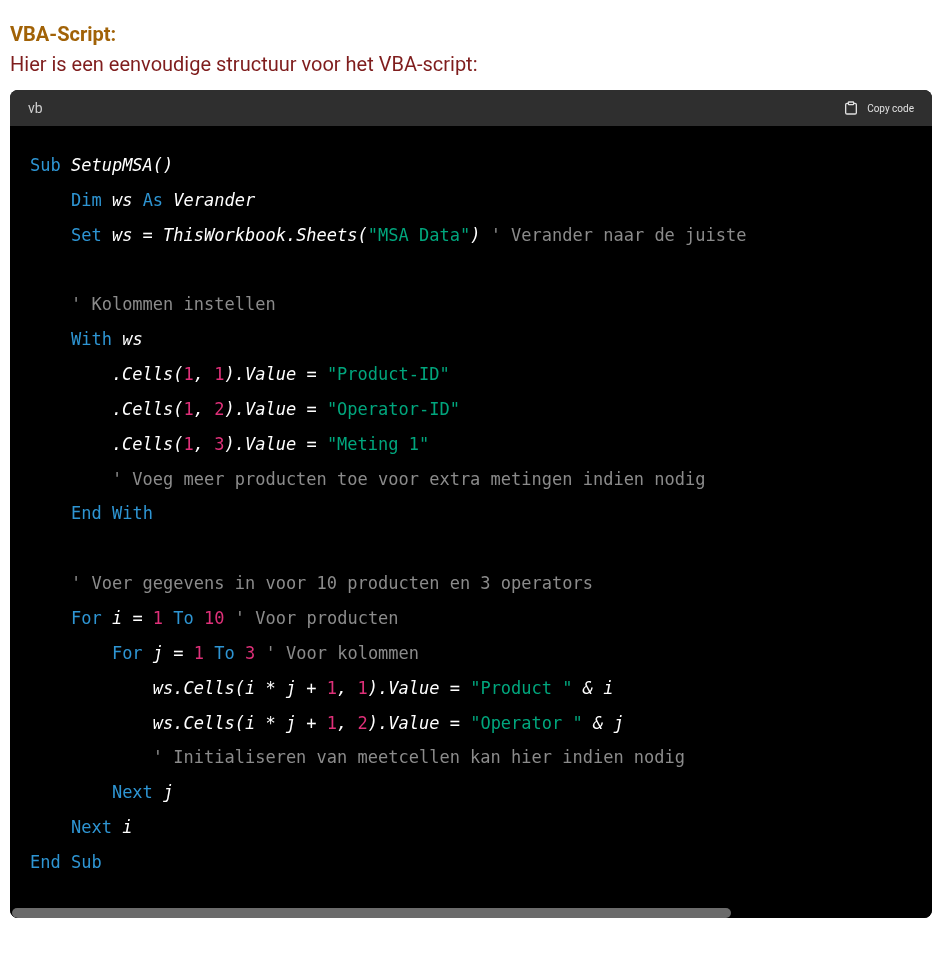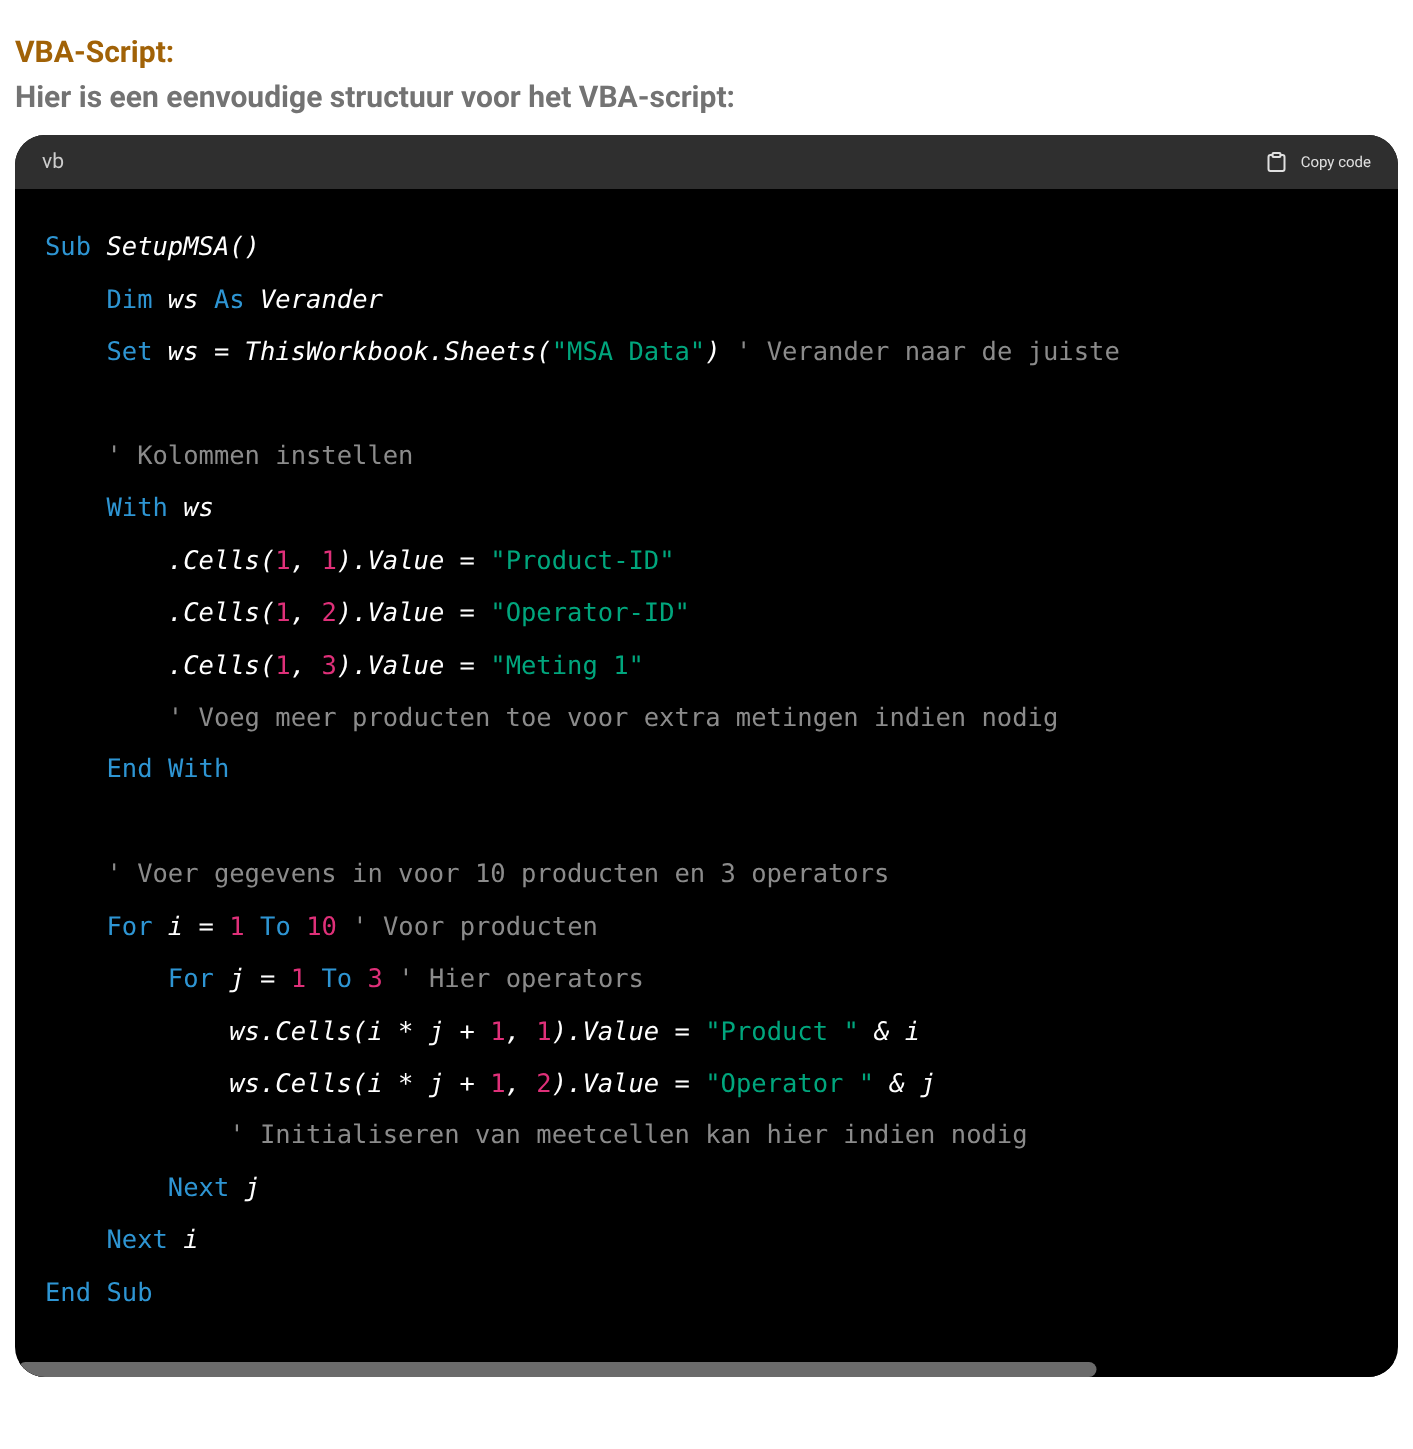--- a/index.html
+++ b/index.html
@@ -11,27 +11,27 @@
     width: 922px;
   }
   .heading {
     font-size: 20px;
     font-weight: 700;
     margin: 12px 0 6px 0;
     color: #a16207;
   }
   .subheading {
     font-size: 20px;
-    color: #737373;
+    color: #7f1d1d;
     margin: 0 0 14px 0;
-    font-weight: 700;
+    font-weight: 400;
   }
   .code-block {
     background: #000000;
-    border-radius: 20px;
+    border-radius: 8px;
     overflow: hidden;
     position: relative;
   }
   .code-header {
     background: #2f2f2f;
     color: #cdcdcd;
     display: flex;
     justify-content: space-between;
     align-items: center;
     padding: 10px 18px;
@@ -108,21 +108,21 @@
 <span class="tok-plain">    </span><span class="tok-com">' Kolommen instellen</span>
 <span class="tok-plain">    </span><span class="tok-kw">With</span><span class="tok-plain"> ws</span>
 <span class="tok-plain">        .Cells(</span><span class="tok-num">1</span><span class="tok-plain">, </span><span class="tok-num">1</span><span class="tok-plain">).Value = </span><span class="tok-str">"Product-ID"</span>
 <span class="tok-plain">        .Cells(</span><span class="tok-num">1</span><span class="tok-plain">, </span><span class="tok-num">2</span><span class="tok-plain">).Value = </span><span class="tok-str">"Operator-ID"</span>
 <span class="tok-plain">        .Cells(</span><span class="tok-num">1</span><span class="tok-plain">, </span><span class="tok-num">3</span><span class="tok-plain">).Value = </span><span class="tok-str">"Meting 1"</span>
 <span class="tok-plain">        </span><span class="tok-com">' Voeg meer producten toe voor extra metingen indien nodig</span>
 <span class="tok-plain">    </span><span class="tok-kw">End</span><span class="tok-plain"> </span><span class="tok-kw">With</span>
 <span class="tok-plain">    </span>
 <span class="tok-plain">    </span><span class="tok-com">' Voer gegevens in voor 10 producten en 3 operators</span>
 <span class="tok-plain">    </span><span class="tok-kw">For</span><span class="tok-plain"> i = </span><span class="tok-num">1</span><span class="tok-plain"> </span><span class="tok-kw">To</span><span class="tok-plain"> </span><span class="tok-num">10</span><span class="tok-plain"> </span><span class="tok-com">' Voor producten</span>
-<span class="tok-plain">        </span><span class="tok-kw">For</span><span class="tok-plain"> j = </span><span class="tok-num">1</span><span class="tok-plain"> </span><span class="tok-kw">To</span><span class="tok-plain"> </span><span class="tok-num">3</span><span class="tok-plain"> </span><span class="tok-com">' Hier operators</span>
+<span class="tok-plain">        </span><span class="tok-kw">For</span><span class="tok-plain"> j = </span><span class="tok-num">1</span><span class="tok-plain"> </span><span class="tok-kw">To</span><span class="tok-plain"> </span><span class="tok-num">3</span><span class="tok-plain"> </span><span class="tok-com">' Voor kolommen</span>
 <span class="tok-plain">            ws.Cells(i * j + </span><span class="tok-num">1</span><span class="tok-plain">, </span><span class="tok-num">1</span><span class="tok-plain">).Value = </span><span class="tok-str">"Product "</span><span class="tok-plain"> &amp; i</span>
 <span class="tok-plain">            ws.Cells(i * j + </span><span class="tok-num">1</span><span class="tok-plain">, </span><span class="tok-num">2</span><span class="tok-plain">).Value = </span><span class="tok-str">"Operator "</span><span class="tok-plain"> &amp; j</span>
 <span class="tok-plain">            </span><span class="tok-com">' Initialiseren van meetcellen kan hier indien nodig</span>
 <span class="tok-plain">        </span><span class="tok-kw">Next</span><span class="tok-plain"> j</span>
 <span class="tok-plain">    </span><span class="tok-kw">Next</span><span class="tok-plain"> i</span>
 <span class="tok-kw">End</span><span class="tok-plain"> </span><span class="tok-kw">Sub</span></code></pre>
   <div class="hscroll">
     <div class="hscroll-thumb"></div>
   </div>
 </div>

